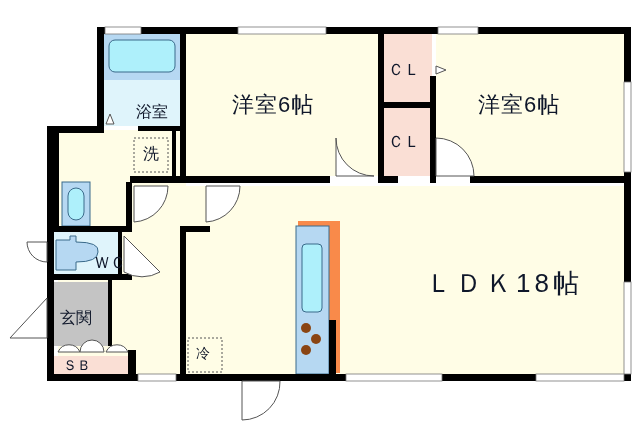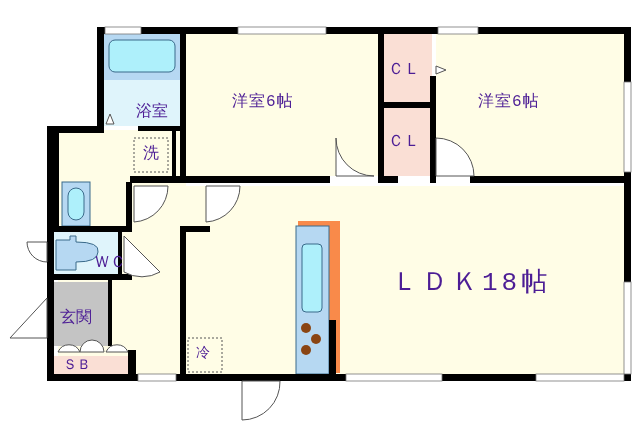--- a/index.html
+++ b/index.html
@@ -1,22 +1,22 @@
 <!DOCTYPE html>
 <html><head>
 <meta charset="utf-8">
 <style>
   html, body { margin: 0; padding: 0; background: #ffffff; }
   body { width: 640px; height: 430px; overflow: hidden; position: relative; }
   #plan { position: absolute; left: 0; top: 0; width: 640px; height: 430px; }
-  .lbl { position: absolute; font-family: Liberation Mono, monospace; color: #4c1d95; white-space: nowrap; line-height: 1; }
-  .room-big { font-size: 16px; letter-spacing: 1px; }
+  .lbl { position: absolute; font-family: Liberation Sans, sans-serif; color: #0f172a; white-space: nowrap; line-height: 1; }
+  .room-big { font-size: 22px; letter-spacing: 1px; }
   .room-mid { font-size: 16px; }
   .room-sm { font-size: 14px; }
-  .ldk { font-size: 26px; letter-spacing: 4px; }
+  .ldk { font-size: 26px; letter-spacing: 4px; margin-left: 34px; }
 </style>
 </head>
 <body>
 
 <svg id="plan" viewBox="0 0 640 430" xmlns="http://www.w3.org/2000/svg">
 
   <g>
     <rect x="186" y="34" width="194" height="142" fill="#fffde6"></rect>
     <rect x="436" y="34" width="188" height="142" fill="#fffde6"></rect>
     <rect x="186" y="186" width="438" height="188" fill="#fffde6"></rect>

